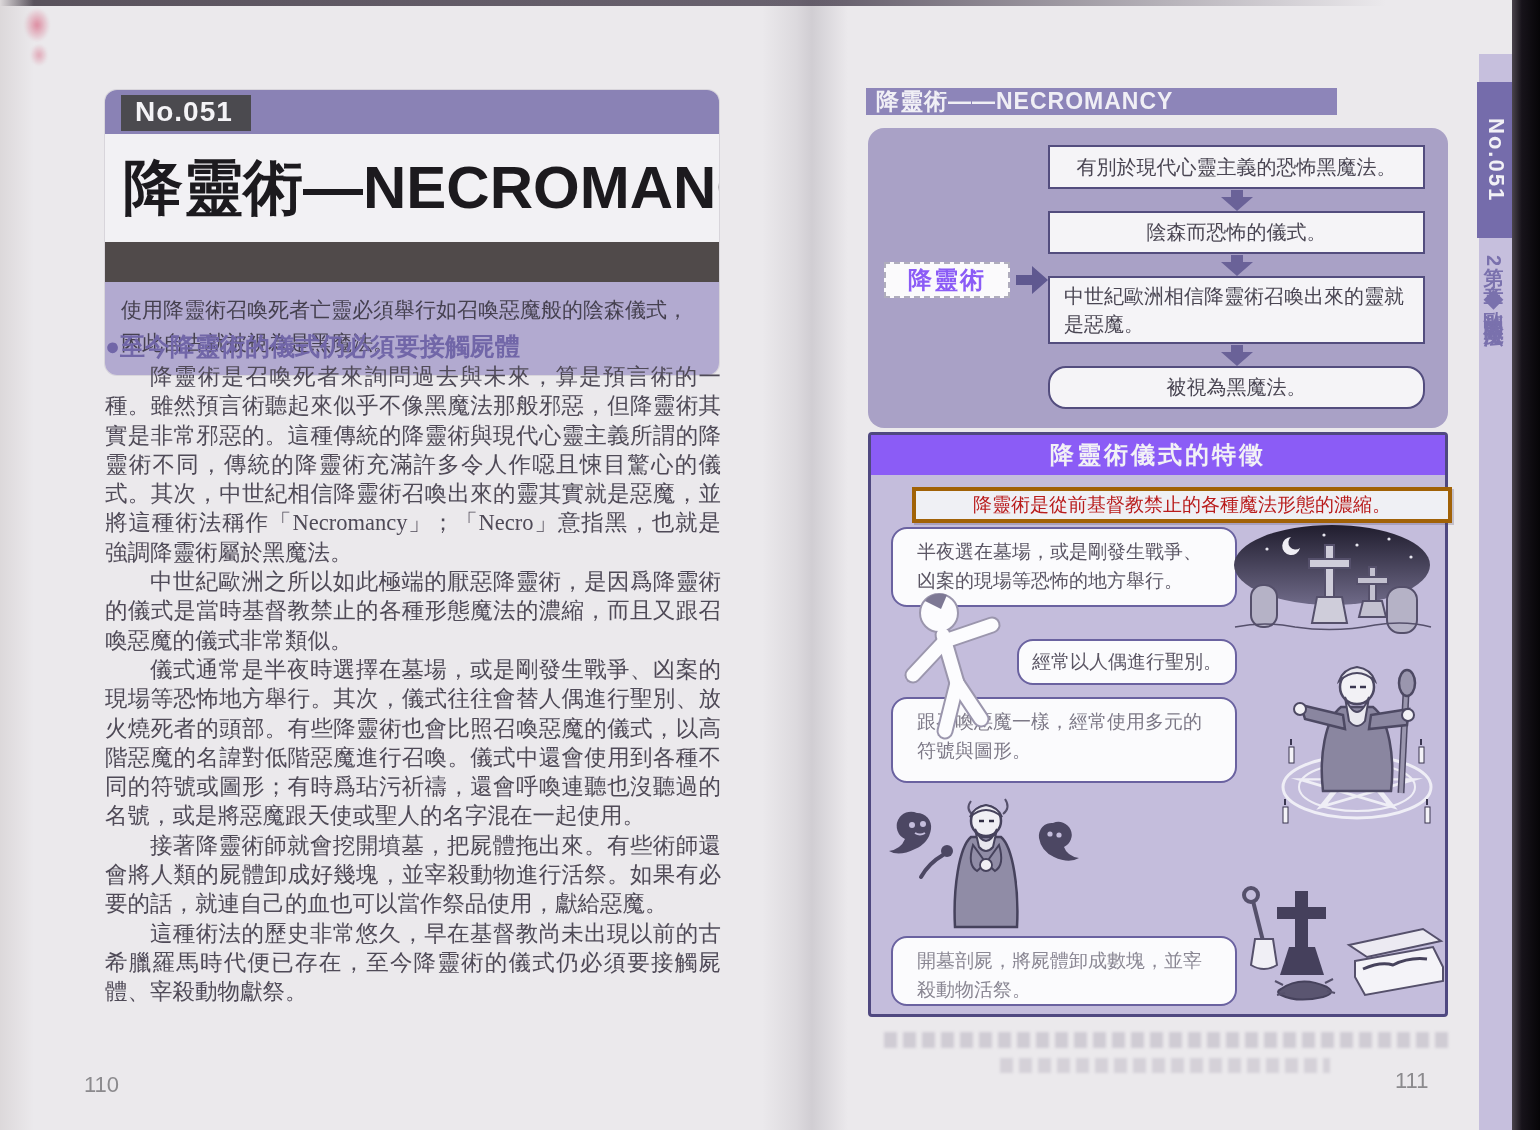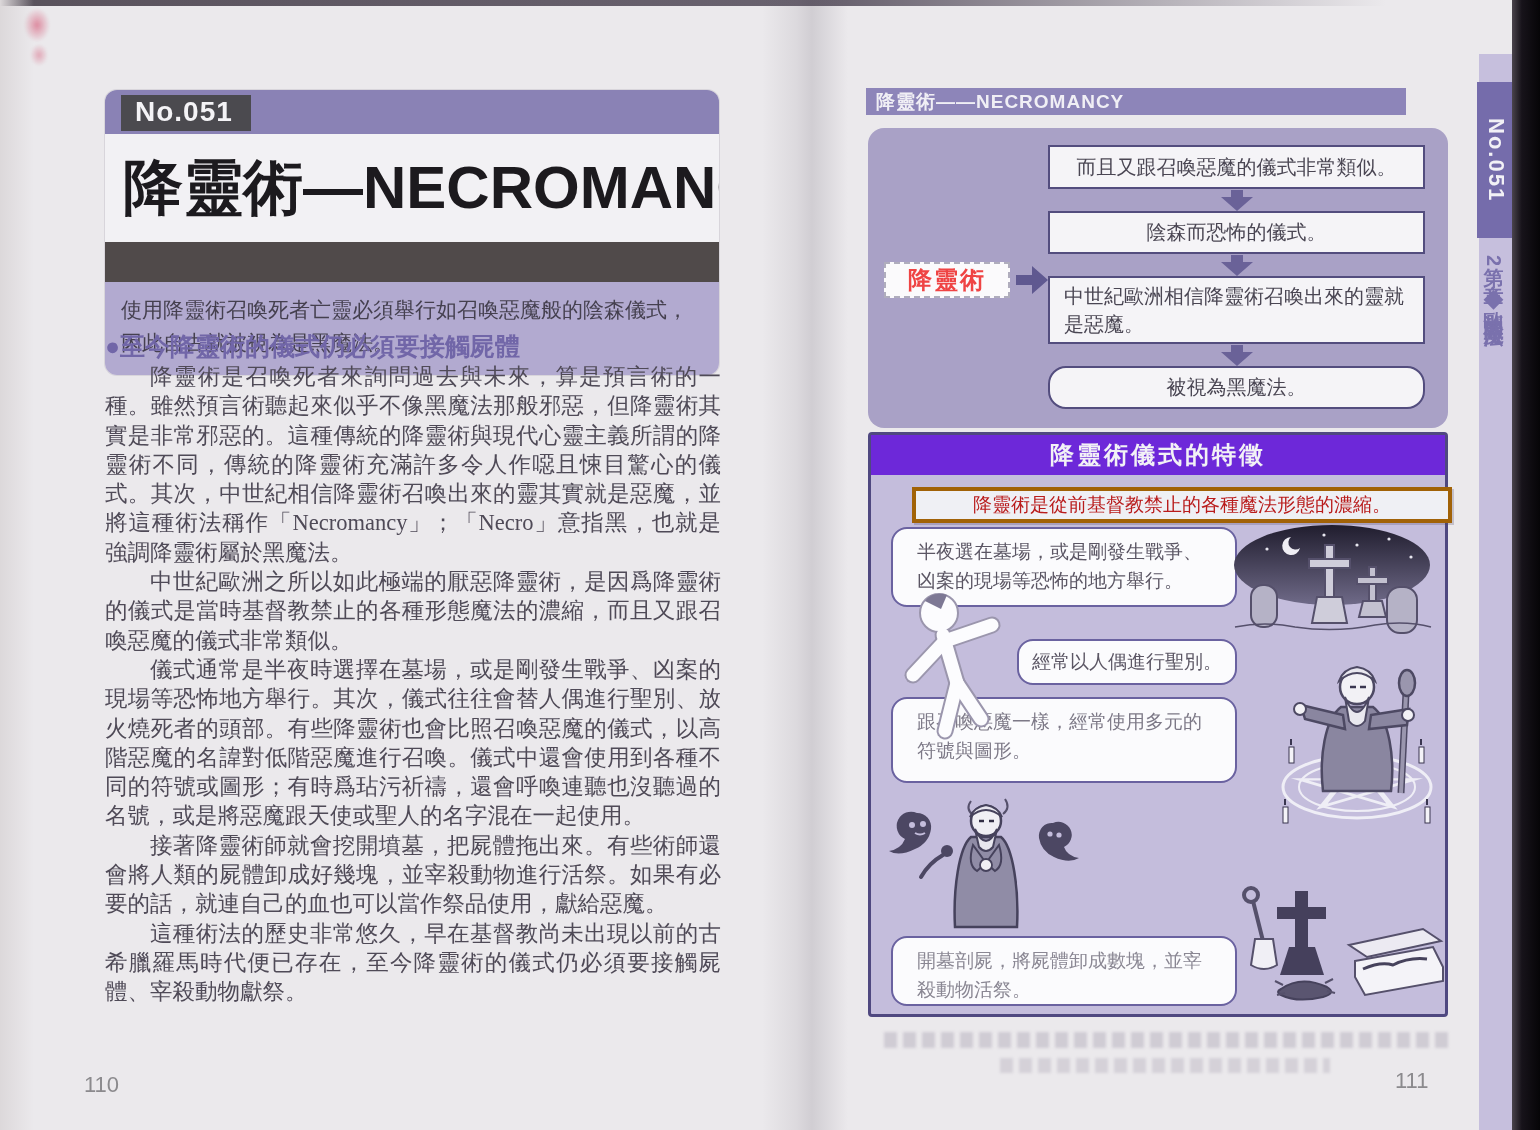--- a/index.html
+++ b/index.html
@@ -41,40 +41,40 @@
   .lead-box p{margin:0;font-size:21px;line-height:1.55;color:#45404f;font-weight:500;}
   .section-heading{left:105px;top:330px;width:620px;font-size:25px;font-weight:bold;color:#7166a8;}
   .body-text{left:105px;top:362px;width:616px;font-family:"Liberation Serif", serif;
     font-size:22.5px;line-height:29.3px;color:#4f4a57;text-align:justify;}
   .body-text p{margin:0;text-indent:2em;}
   .pagenum{font-size:22px;color:#8b8a8d;}
   .pagenum-left{left:84px;top:1072px;}
   .pagenum-right{left:1395px;top:1068px;}
 
   
-  .running-header{left:866px;top:88px;width:540px;height:27px;background:#8d85b9;
-    color:#f0eff5;font-size:19px;font-weight:bold;display:flex;align-items:center;
+  .running-header{left:866px;top:88px;width:471px;height:27px;background:#8d85b9;
+    color:#f0eff5;font-size:23px;font-weight:bold;display:flex;align-items:center;
     padding-left:10px;box-sizing:border-box;letter-spacing:1px;}
 
   
   .flow-panel{left:868px;top:128px;width:580px;height:300px;background:#a9a1c6;border-radius:16px;}
   .flow-step{position:absolute;left:180px;width:377px;background:#f5f4f7;
     border:2px solid #534d7e;box-sizing:border-box;color:#4a4653;font-size:20px;
     display:flex;align-items:center;justify-content:center;text-align:center;}
   .flow-step.two-line{justify-content:flex-start;text-align:left;padding:8px 14px;line-height:1.4;}
   .flow-arrow{position:absolute;left:352px;}
   .subject-label{position:absolute;left:16px;top:134px;width:126px;height:36px;background:#fbfafc;
     border:2px dashed #b0adbd;box-sizing:border-box;display:flex;align-items:center;justify-content:center;
-    font-size:24px;font-weight:bold;color:#ef4444;letter-spacing:2px;}
+    font-size:24px;font-weight:bold;color:#8b5cf6;letter-spacing:2px;}
   .subject-arrow{position:absolute;left:148px;top:138px;}
 
   
   .features-panel{left:868px;top:432px;width:580px;height:585px;background:#c4bddc;
     border:3px solid #4f4880;box-sizing:border-box;border-radius:4px;}
-  .features-title{height:40px;background:#6d28d9;color:#f2f1f6;font-size:24px;font-weight:bold;
+  .features-title{height:40px;background:#8b5cf6;color:#f2f1f6;font-size:24px;font-weight:bold;
     display:flex;align-items:center;justify-content:center;letter-spacing:3px;}
   .features-banner{position:absolute;left:41px;top:52px;width:532px;height:28px;background:#eff0f4;
     border:4px solid #a16207;box-shadow:2px 2px 0 rgba(80,72,100,.25);
     display:flex;align-items:center;justify-content:center;font-size:19px;color:#b91c1c;}
   .callout{position:absolute;background:#fbfbfd;border:2px solid #6a62a0;border-radius:16px;
     box-sizing:border-box;padding:9px 24px;font-size:19px;line-height:1.5;color:#5b5664;}
   .callout.faded{color:#8a8793;}
   .c1{left:20px;top:92px;width:346px;height:80px;}
   .c2{left:146px;top:204px;width:220px;height:46px;display:flex;align-items:center;justify-content:center;padding:4px 10px;}
   .c3{left:20px;top:262px;width:346px;height:86px;color:#7d7987;}
@@ -119,21 +119,21 @@
   <p>儀式通常是半夜時選擇在墓場，或是剛發生戰爭、凶案的現場等恐怖地方舉行。其次，儀式往往會替人偶進行聖別、放火燒死者的頭部。有些降靈術也會比照召喚惡魔的儀式，以高階惡魔的名諱對低階惡魔進行召喚。儀式中還會使用到各種不同的符號或圖形；有時爲玷污祈禱，還會呼喚連聽也沒聽過的名號，或是將惡魔跟天使或聖人的名字混在一起使用。</p>
   <p>接著降靈術師就會挖開墳墓，把屍體拖出來。有些術師還會將人類的屍體卸成好幾塊，並宰殺動物進行活祭。如果有必要的話，就連自己的血也可以當作祭品使用，獻給惡魔。</p>
   <p>這種術法的歷史非常悠久，早在基督教尚未出現以前的古希臘羅馬時代便已存在，至今降靈術的儀式仍必須要接觸屍體、宰殺動物獻祭。</p>
 </div>
 
 <div class="abs pagenum pagenum-left">110</div>
 
 <div class="abs running-header">降靈術——NECROMANCY</div>
 
 <div class="abs flow-panel">
-  <div class="flow-step" style="top:17px;height:44px;">而且又跟召喚惡魔的儀式非常類似。</div>
+  <div class="flow-step" style="top:17px;height:44px;">有別於現代心靈主義的恐怖黑魔法。</div>
   <svg class="flow-arrow" style="top:62px;" width="34" height="21">
     <polygon points="11,0 23,0 23,7 33,7 17,21 1,7 11,7" fill="#6a6298"></polygon>
   </svg>
   <div class="flow-step" style="top:83px;height:43px;">陰森而恐怖的儀式。</div>
   <svg class="flow-arrow" style="top:127px;" width="34" height="21">
     <polygon points="11,0 23,0 23,7 33,7 17,21 1,7 11,7" fill="#6a6298"></polygon>
   </svg>
   <div class="flow-step two-line" style="top:148px;height:68px;">中世紀歐洲相信降靈術召喚出來的靈就是惡魔。</div>
   <svg class="flow-arrow" style="top:217px;" width="34" height="21">
     <polygon points="11,0 23,0 23,7 33,7 17,21 1,7 11,7" fill="#6a6298"></polygon>

